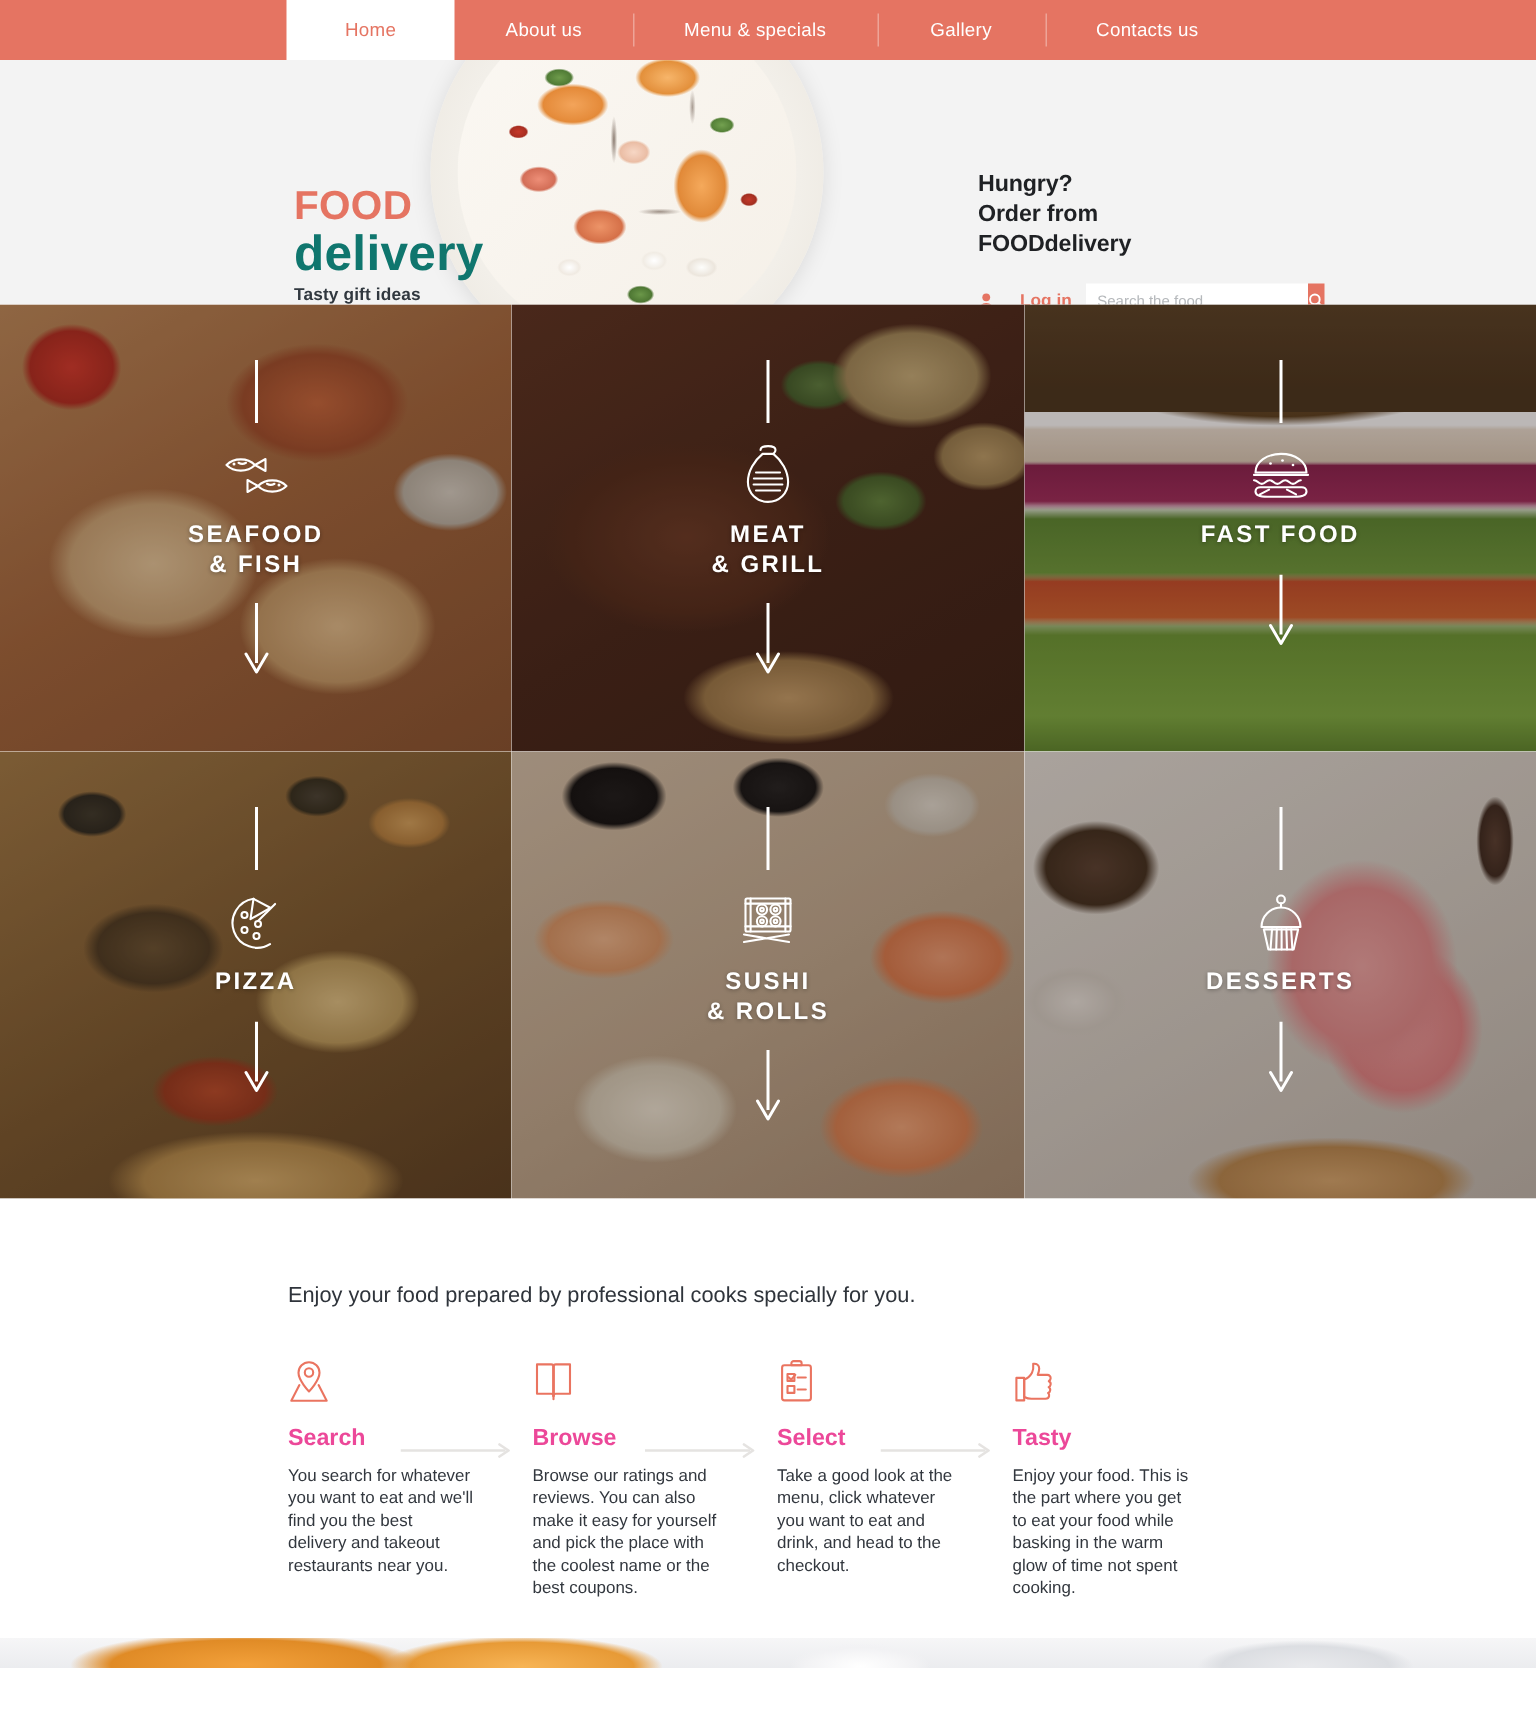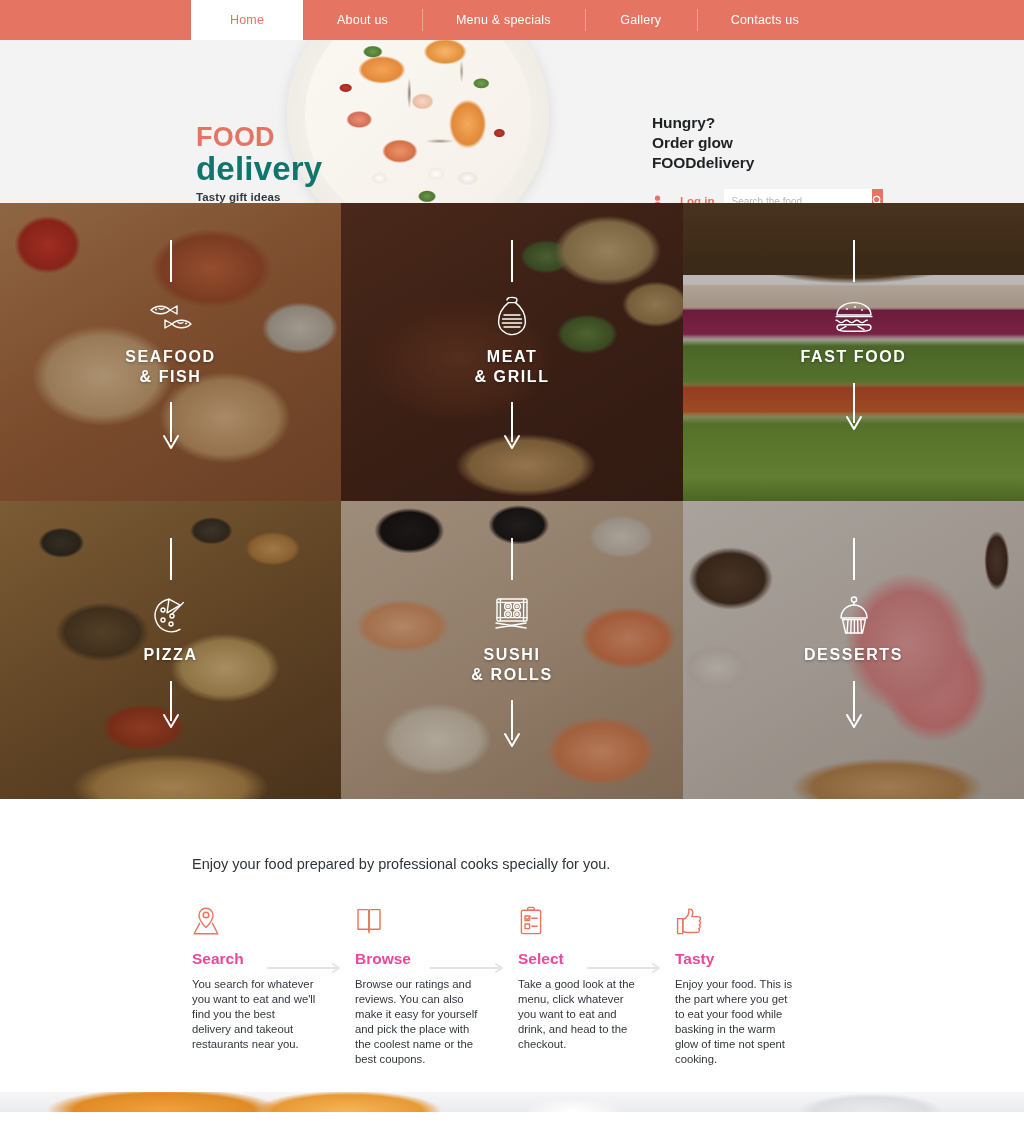--- a/index.html
+++ b/index.html
@@ -376,21 +376,21 @@
 
   <div class="hero-logo">
     <div class="logo-food">FOOD</div>
     <div class="logo-delivery">delivery</div>
     <div class="logo-tag">Tasty gift ideas</div>
   </div>
 
   <div class="hero-right">
     <div class="hero-head">
       <div>Hungry?</div>
-      <div>Order glow</div>
+      <div>Order from</div>
       <div>FOODdelivery</div>
     </div>
 
     <div class="hero-actions">
       <div class="login-link">
         <span>
           <svg width="11" height="12" viewBox="0 0 11 12">
             <circle cx="5.5" cy="3.2" r="2.6" fill="#e57462"></circle>
             <path d="M0.6 11.6c0-2.7 2.2-4.6 4.9-4.6s4.9 1.9 4.9 4.6z" fill="#e57462"></path>
           </svg>

